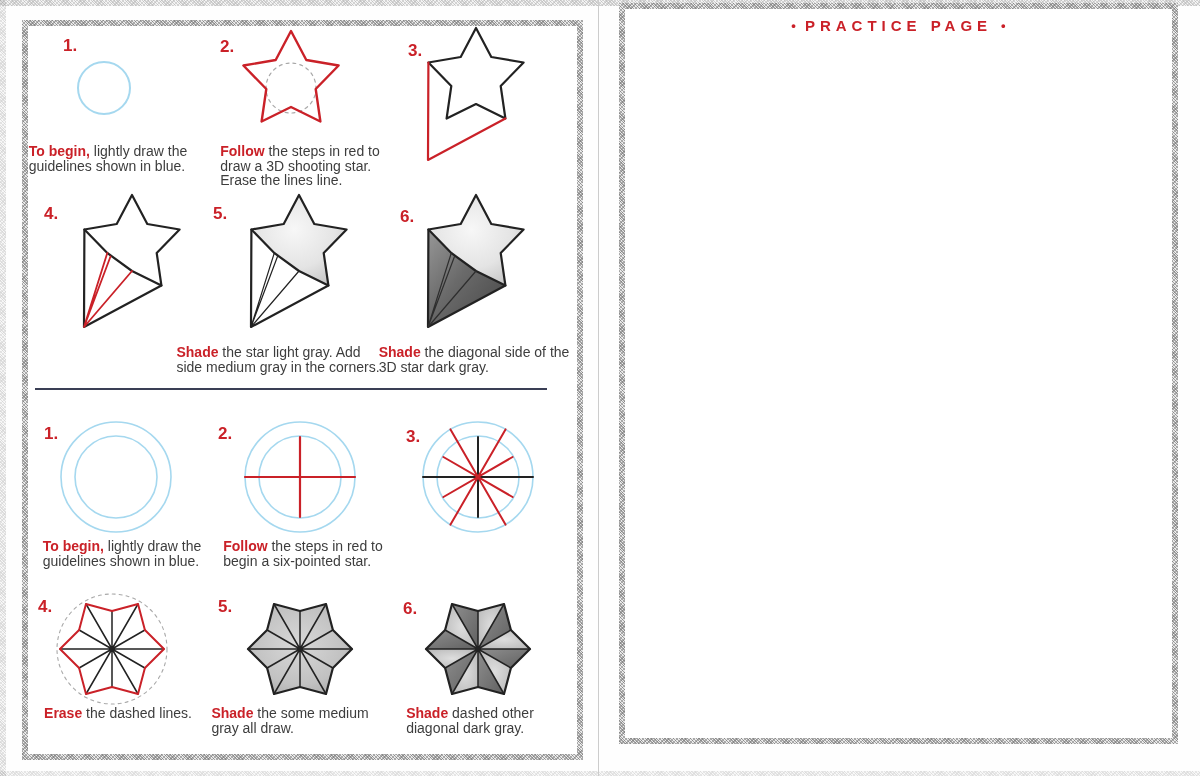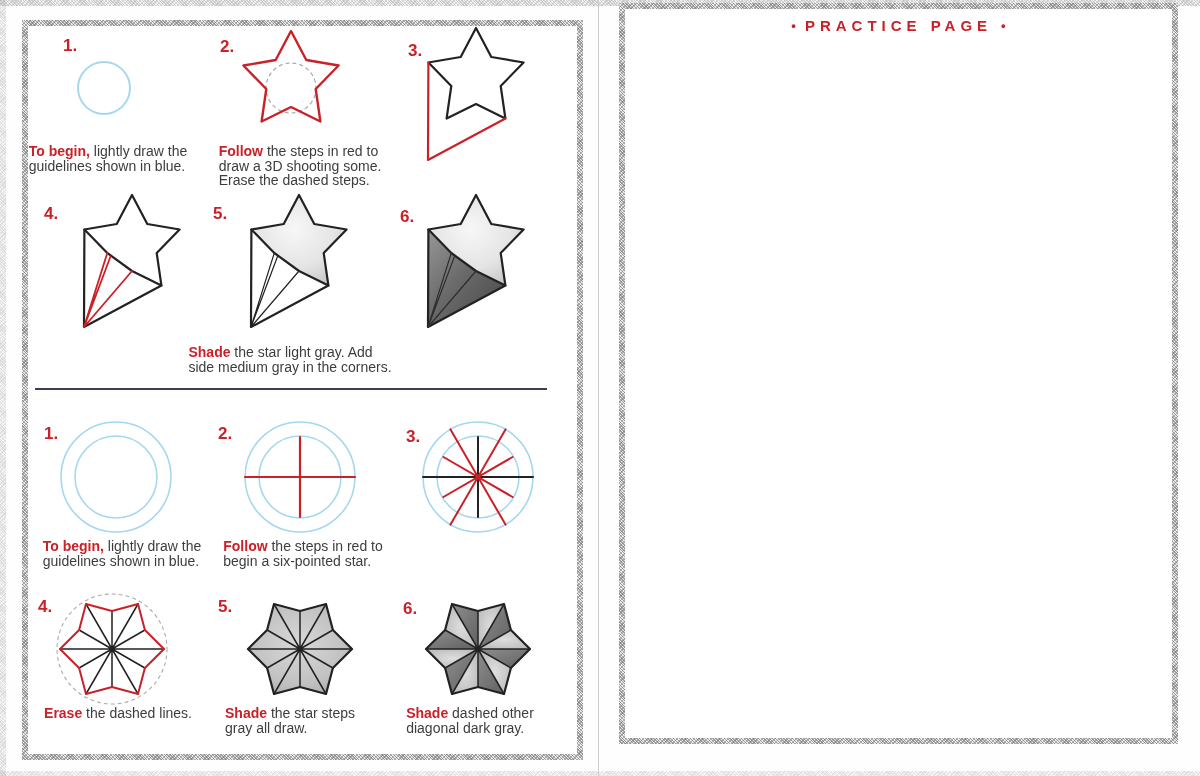--- a/index.html
+++ b/index.html
@@ -118,26 +118,30 @@
     <path class="ln sink" stroke-width="2.2" d="M8.4 37.5 L8 135 L85.4 93.5"></path>
     <path class="ln" stroke="#2e2e2e" stroke-width="1.2" d="M8 135 L31.3 61 M8 135 L34.5 64.5 M8 135 L56 79"></path>
   </svg>
 
   <div class="cap" style="left:86px;top:124px">
       <div><span class="lead">To begin,</span><span> lightly draw the</span></div>
       <div><span>guidelines shown in blue.</span></div>
     </div>
   <div class="cap" style="left:278px;top:124px">
       <div><span class="lead">Follow</span><span> the steps in red to</span></div>
-      <div><span>draw a 3D shooting some.</span></div>
-      <div><span>Erase the dashed steps.</span></div>
-    </div>
-  <div class="cap" style="left:268px;top:325px">
+      <div><span>draw a 3D shooting star.</span></div>
+      <div><span>Erase the lines line.</span></div>
+    </div>
+  <div class="cap" style="left:256px;top:325px">
       <div><span class="lead">Shade</span><span> the star light gray. Add</span></div>
       <div><span>side medium gray in the corners.</span></div>
+    </div>
+  <div class="cap" style="left:452px;top:325px">
+      <div><span class="lead">Shade</span><span> the diagonal side of the</span></div>
+      <div><span>3D star dark gray.</span></div>
     </div>
 
   <div class="divider"></div>
 
   <div class="step-num" style="left:22px;top:405px">1.</div>
   <div class="step-num" style="left:196px;top:405px">2.</div>
   <div class="step-num" style="left:384px;top:408px">3.</div>
   <div class="step-num" style="left:16px;top:578px">4.</div>
   <div class="step-num" style="left:196px;top:578px">5.</div>
   <div class="step-num" style="left:381px;top:580px">6.</div>
@@ -196,21 +200,21 @@
       <div><span>guidelines shown in blue.</span></div>
     </div>
   <div class="cap" style="left:281px;top:519px">
       <div><span class="lead">Follow</span><span> the steps in red to</span></div>
       <div><span>begin a six-pointed star.</span></div>
     </div>
   <div class="cap" style="left:96px;top:686px">
       <div><span class="lead">Erase</span><span> the dashed lines.</span></div>
     </div>
   <div class="cap" style="left:268px;top:686px">
-      <div><span class="lead">Shade</span><span> the star steps</span></div>
+      <div><span class="lead">Shade</span><span> the some medium</span></div>
       <div><span>gray all draw.</span></div>
     </div>
   <div class="cap" style="left:448px;top:686px">
       <div><span class="lead">Shade</span><span> dashed other</span></div>
       <div><span>diagonal dark gray.</span></div>
     </div>
 </div>
 
 <div class="frame speckle page-right">
   <div class="inner"></div>

